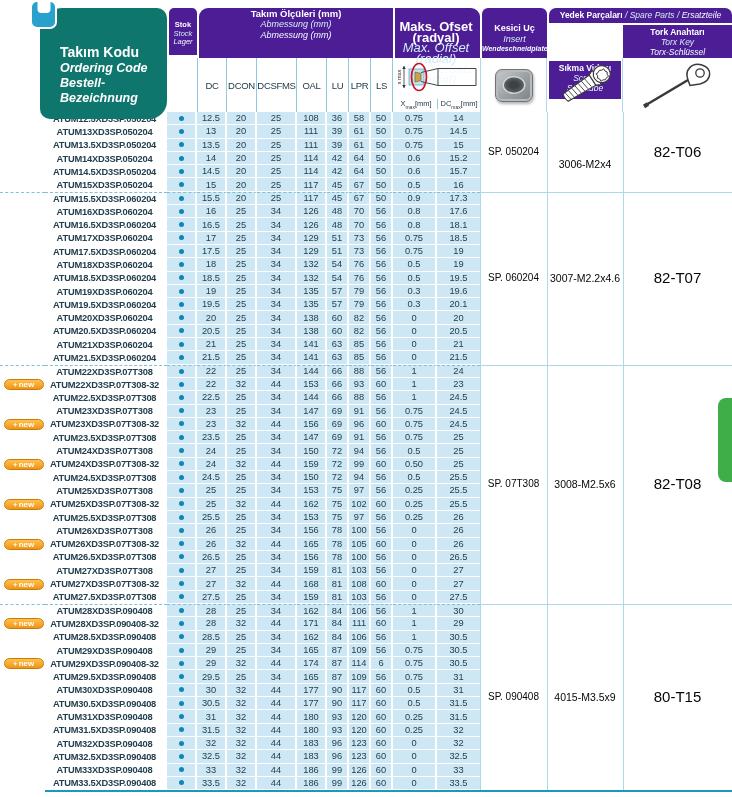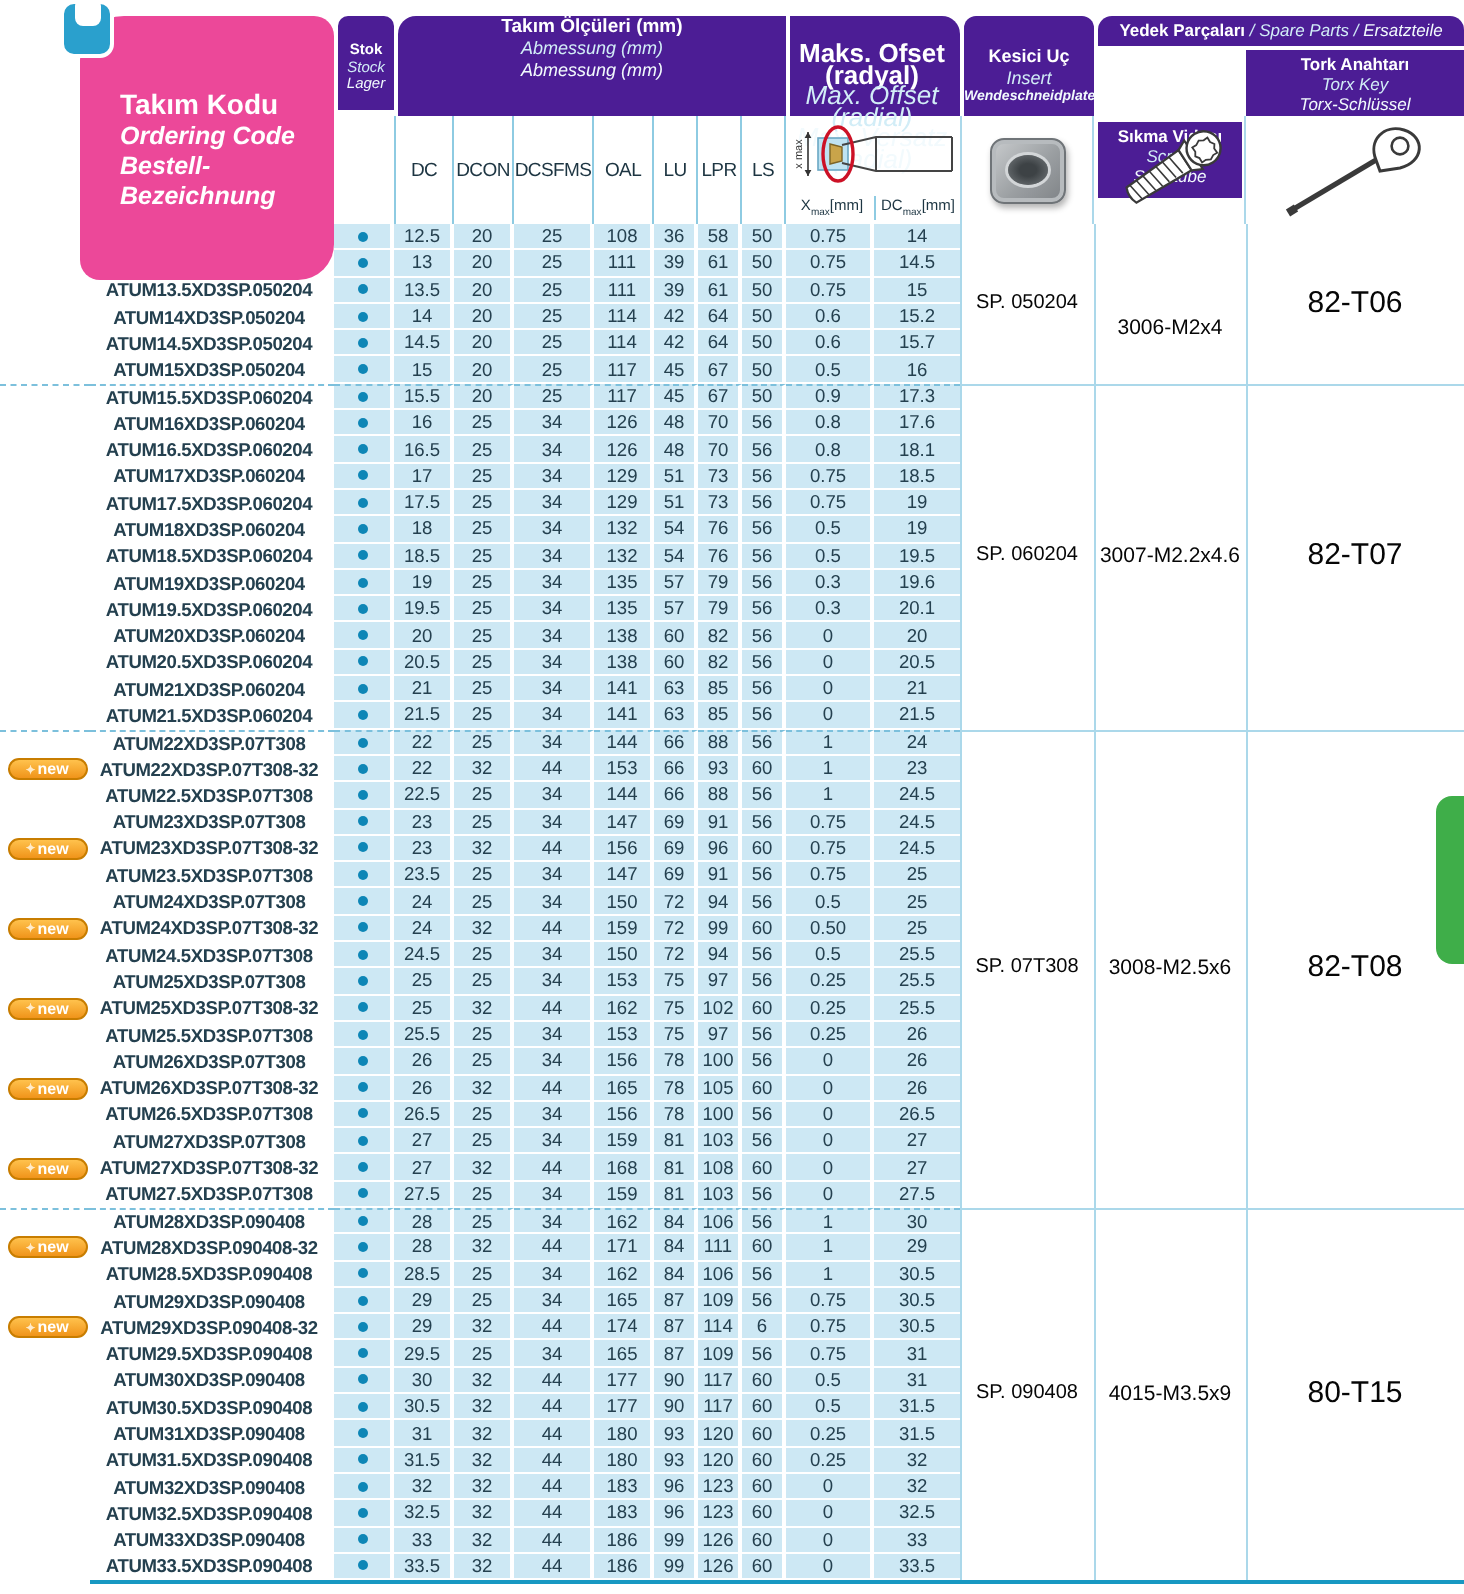--- a/index.html
+++ b/index.html
@@ -3,21 +3,21 @@
 <meta charset="utf-8">
 <style>
   html,body{margin:0;padding:0;background:#fff;}
   .page{position:relative;width:732px;height:797px;background:#fff;
         font-family:"Liberation Sans",sans-serif;overflow:hidden;}
   
   .corner-tab{position:absolute;left:30px;top:0;width:27px;height:29px;background:#2aa0cd;
               border:2px solid #fff;border-radius:7px;box-sizing:border-box;z-index:5;}
   .corner-tab:after{content:"";position:absolute;left:50%;top:-3px;transform:translateX(-50%);
               width:13px;height:14px;background:#fff;border-radius:4px;}
-  .red-box{position:absolute;left:40px;top:8px;width:127px;height:132px;background:#ec4899;
+  .red-box{position:absolute;left:40px;top:8px;width:127px;height:111px;background:#0f766e;
            border-radius:22px 10px 18px 10px;color:#fff;box-sizing:border-box;
            padding:36px 0 0 20px;z-index:2;}
   .red-box .t1{font-size:14px;font-weight:bold;line-height:17px;}
   .red-box .t2,.red-box .t3{font-size:12.5px;font-weight:bold;font-style:italic;line-height:15px;}
   .hteal{position:absolute;background:#4c1d95;color:#fff;box-sizing:border-box;text-align:center;}
   .h-tr{font-weight:bold;}
   .h-en{font-style:italic;color:#d2edf7;}
   .h-de{font-style:italic;color:#f2fafd;}
   .stok-h{left:169px;top:8px;width:28px;height:47px;border-radius:5px 5px 0 0;
           font-size:7.5px;padding-top:13px;line-height:8.5px;}

